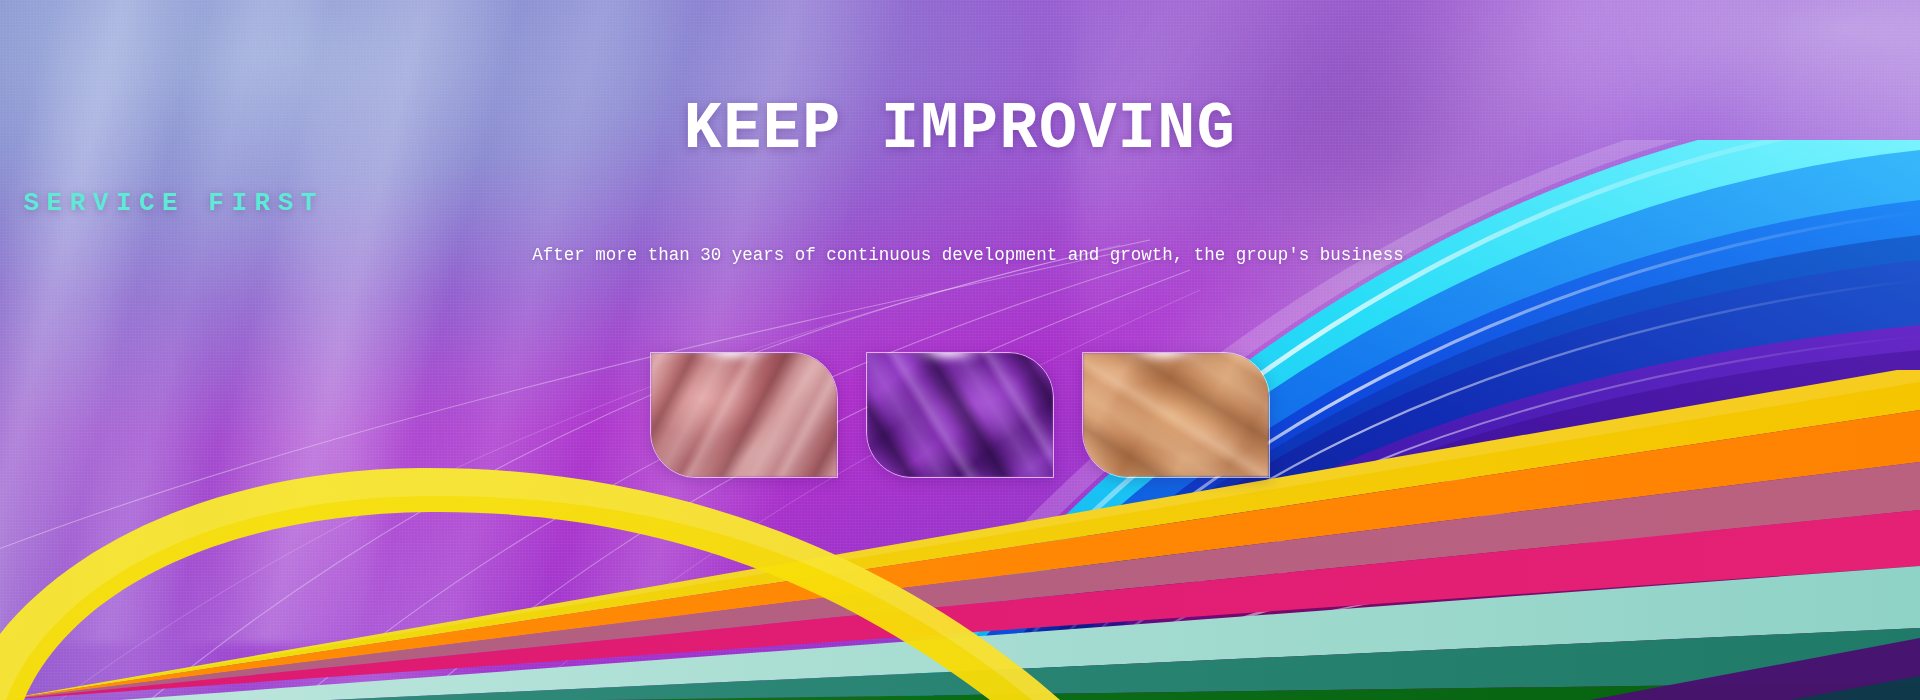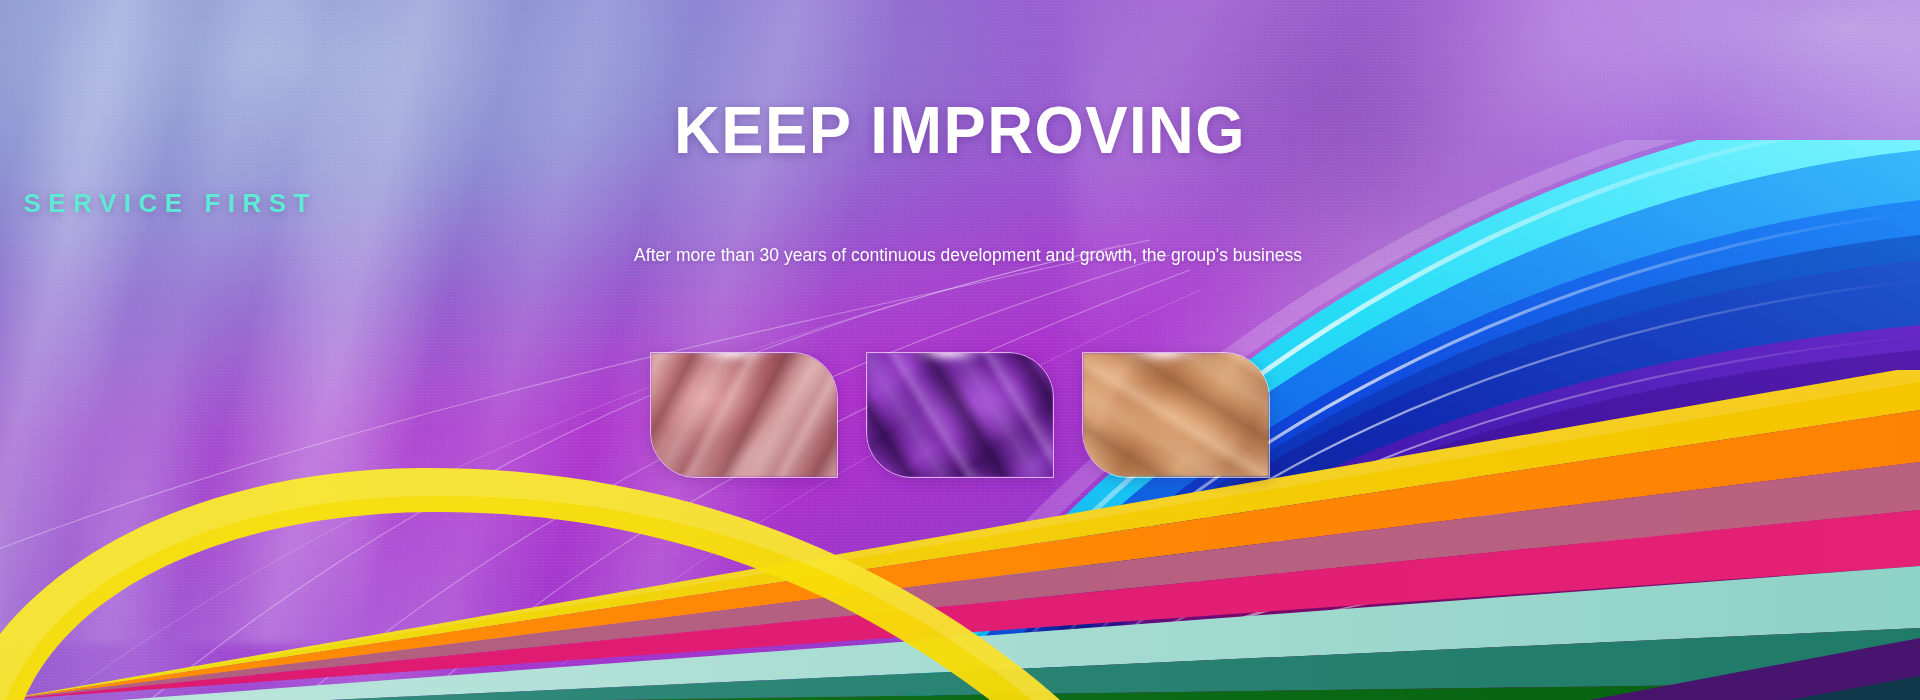--- a/index.html
+++ b/index.html
@@ -8,21 +8,21 @@
     padding: 0;
     background: #000;
   }
   * { box-sizing: border-box; }
 
   .banner {
     position: relative;
     width: 1920px;
     height: 700px;
     overflow: hidden;
-    font-family: Liberation Sans, sans-serif;
+    font-family: Liberation Mono, monospace;
     background: #8a28c8;
   }
 
   
   .bg-base {
     position: absolute;
     inset: 0;
     background:
       radial-gradient(125% 110% at 14% 8%,
           rgba(150,168,215,0.95) 0%,

